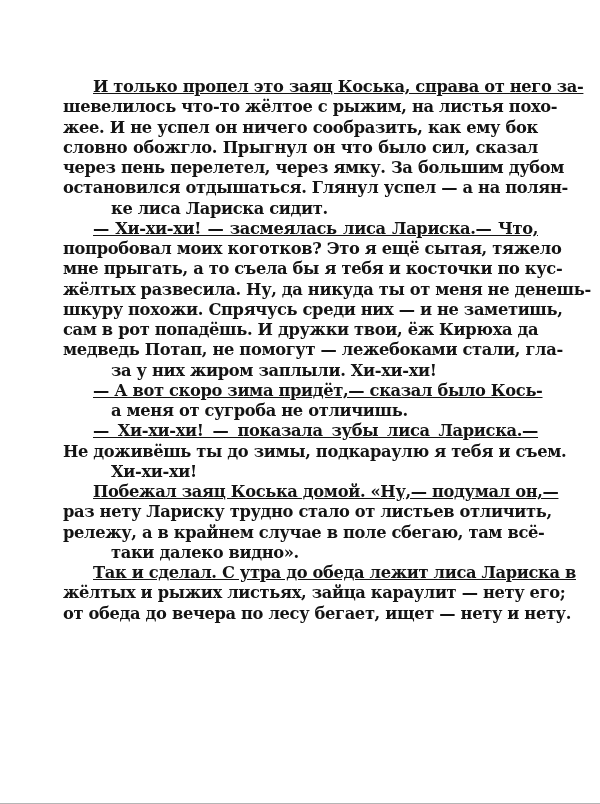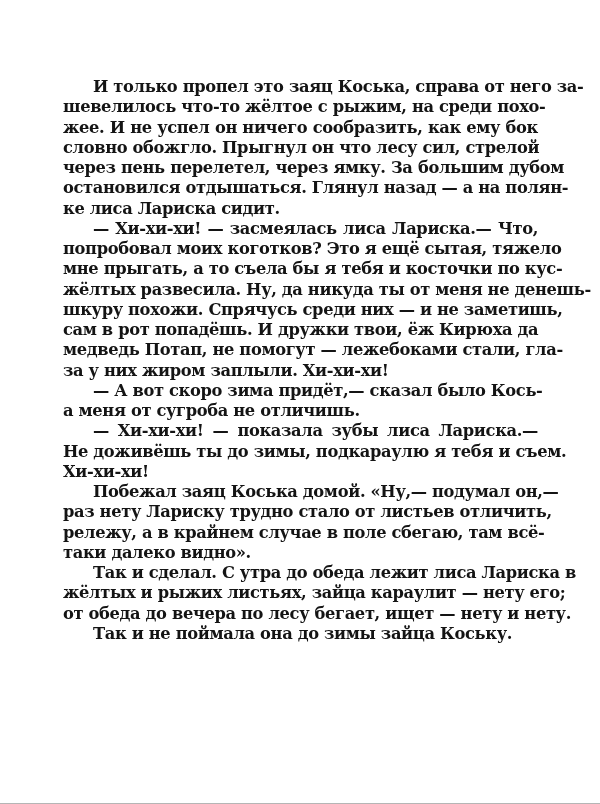--- a/index.html
+++ b/index.html
@@ -33,44 +33,44 @@
     letter-spacing: -0.35px;
   }
   .line {
     display: block;
     white-space: nowrap;
     text-align: justify;
     text-align-last: justify;
     height: 20.25px;
     overflow: visible;
   }
-  .line.indent { padding-left: 30px; }
-  .line.last { text-align-last: left; }
+  .line.indent { padding-left: 30px; text-decoration: underline; }
+  .line.last { text-align-last: left; margin-left: 48px; }
   .bottom-rule {
     position: absolute;
     left: 0;
     bottom: 0;
     width: 600px;
     height: 1px;
     background: #b5b5b5;
   }
 </style>
 </head>
 <body>
 
 <div class="page">
   <div class="text-block">
 
     <div>
       <span class="line indent">И только пропел это заяц Коська, справа от него за-</span>
-      <span class="line">шевелилось что-то жёлтое с рыжим, на среди похо-</span>
+      <span class="line">шевелилось что-то жёлтое с рыжим, на листья похо-</span>
       <span class="line">жее. И не успел он ничего сообразить, как ему бок</span>
-      <span class="line">словно обожгло. Прыгнул он что лесу сил, стрелой</span>
+      <span class="line">словно обожгло. Прыгнул он что было сил, сказал</span>
       <span class="line">через пень перелетел, через ямку. За большим дубом</span>
-      <span class="line">остановился отдышаться. Глянул назад — а на полян-</span>
+      <span class="line">остановился отдышаться. Глянул успел — а на полян-</span>
       <span class="line last">ке лиса Лариска сидит.</span>
     </div>
 
     <div>
       <span class="line indent">— Хи-хи-хи! — засмеялась лиса Лариска.— Что,</span>
       <span class="line">попробовал моих коготков? Это я ещё сытая, тяжело</span>
       <span class="line">мне прыгать, а то съела бы я тебя и косточки по кус-</span>
       <span class="line">жёлтых развесила. Ну, да никуда ты от меня не денешь-</span>
       <span class="line">шкуру похожи. Спрячусь среди них — и не заметишь,</span>
       <span class="line">сам в рот попадёшь. И дружки твои, ёж Кирюха да</span>
@@ -95,20 +95,17 @@
       <span class="line">рележу, а в крайнем случае в поле сбегаю, там всё-</span>
       <span class="line last">таки далеко видно».</span>
     </div>
 
     <div>
       <span class="line indent">Так и сделал. С утра до обеда лежит лиса Лариска в</span>
       <span class="line">жёлтых и рыжих листьях, зайца караулит — нету его;</span>
       <span class="line">от обеда до вечера по лесу бегает, ищет — нету и нету.</span>
     </div>
 
-    <div>
-      <span class="line indent last">Так и не поймала она до зимы зайца Коську.</span>
-    </div>
 
   </div>
 </div>
 
 <div class="bottom-rule"></div>
 
 </body></html>

